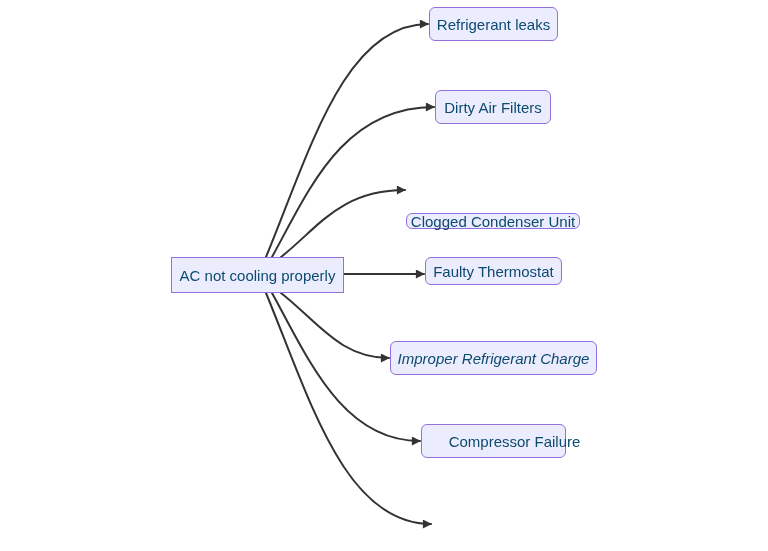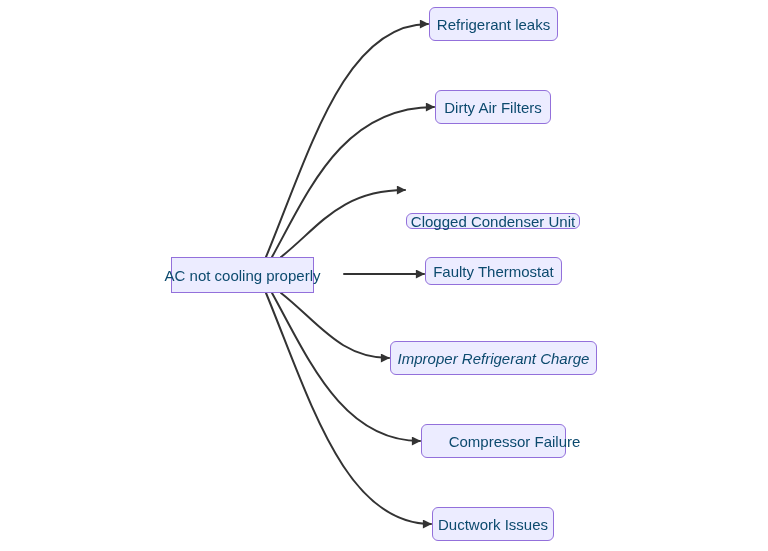--- a/index.html
+++ b/index.html
@@ -62,21 +62,21 @@
     </defs>
     <path class="edge" d="M266,257 C310,150 345,24 428,24" marker-end="url(#arrowhead)" stroke="#333333"></path>
     <path class="edge" d="M272,257 C308,192 342,107 434,107" marker-end="url(#arrowhead)" stroke="#333333"></path>
     <path class="edge" d="M281,257 C318,228 340,190 405,190" marker-end="url(#arrowhead)" stroke="#333333"></path>
     <path class="edge" d="M344,274 L424,274" marker-end="url(#arrowhead)" stroke="#333333"></path>
     <path class="edge" d="M281,293 C318,322 340,358 389,358" marker-end="url(#arrowhead)" stroke="#333333"></path>
     <path class="edge" d="M272,293 C308,358 342,441 420,441" marker-end="url(#arrowhead)" stroke="#333333"></path>
     <path class="edge" d="M266,293 C310,400 345,524 431,524" marker-end="url(#arrowhead)" stroke="#333333"></path>
   </svg>
 
-  <div class="node root" style="left:171px; top:257px; width:143px; height:36px;">
+  <div class="node root" style="left:171px; top:257px; width:173px; height:36px;">
     <span>AC not cooling properly</span>
   </div>
 
   <div class="node cause" style="left:429px; top:7px; width:129px; height:34px;">
     <span>Refrigerant leaks</span>
   </div>
 
   <div class="node cause" style="left:435px; top:90px; width:116px; height:34px;">
     <span>Dirty Air Filters</span>
   </div>
@@ -90,17 +90,14 @@
   </div>
 
   <div class="node cause" style="left:390px; top:341px; width:207px; height:34px;font-style:italic;">
     <span>Improper Refrigerant Charge</span>
   </div>
 
   <div class="node cause" style="left:421px; top:424px; width:145px; height:34px;padding-left:42px;">
     <span>Compressor Failure</span>
   </div>
 
-  <div class="node cause" style="left:432px; top:507px; width:122px; height:34px;">
-    <span>Ductwork Issues</span>
-  </div>
 
 </div>
 
 </body></html>

